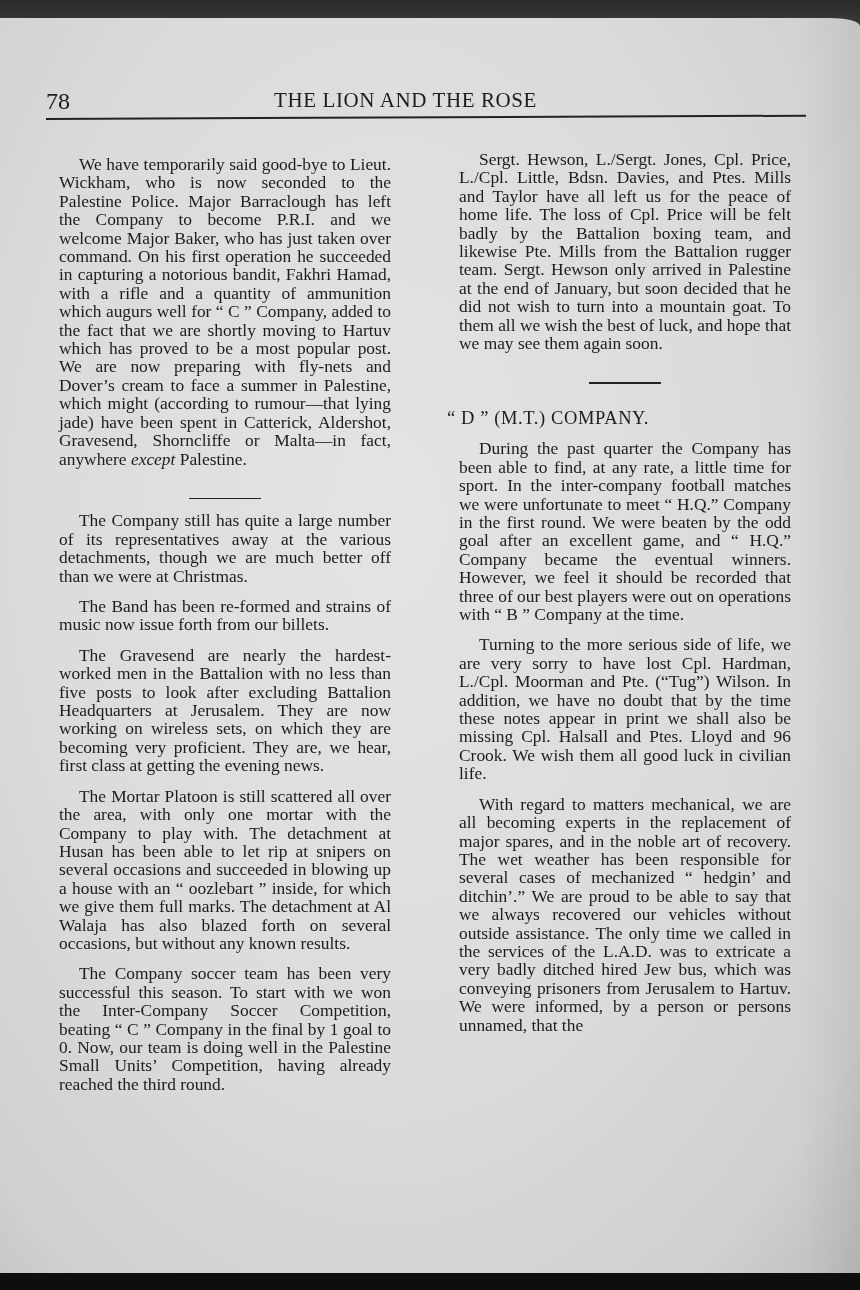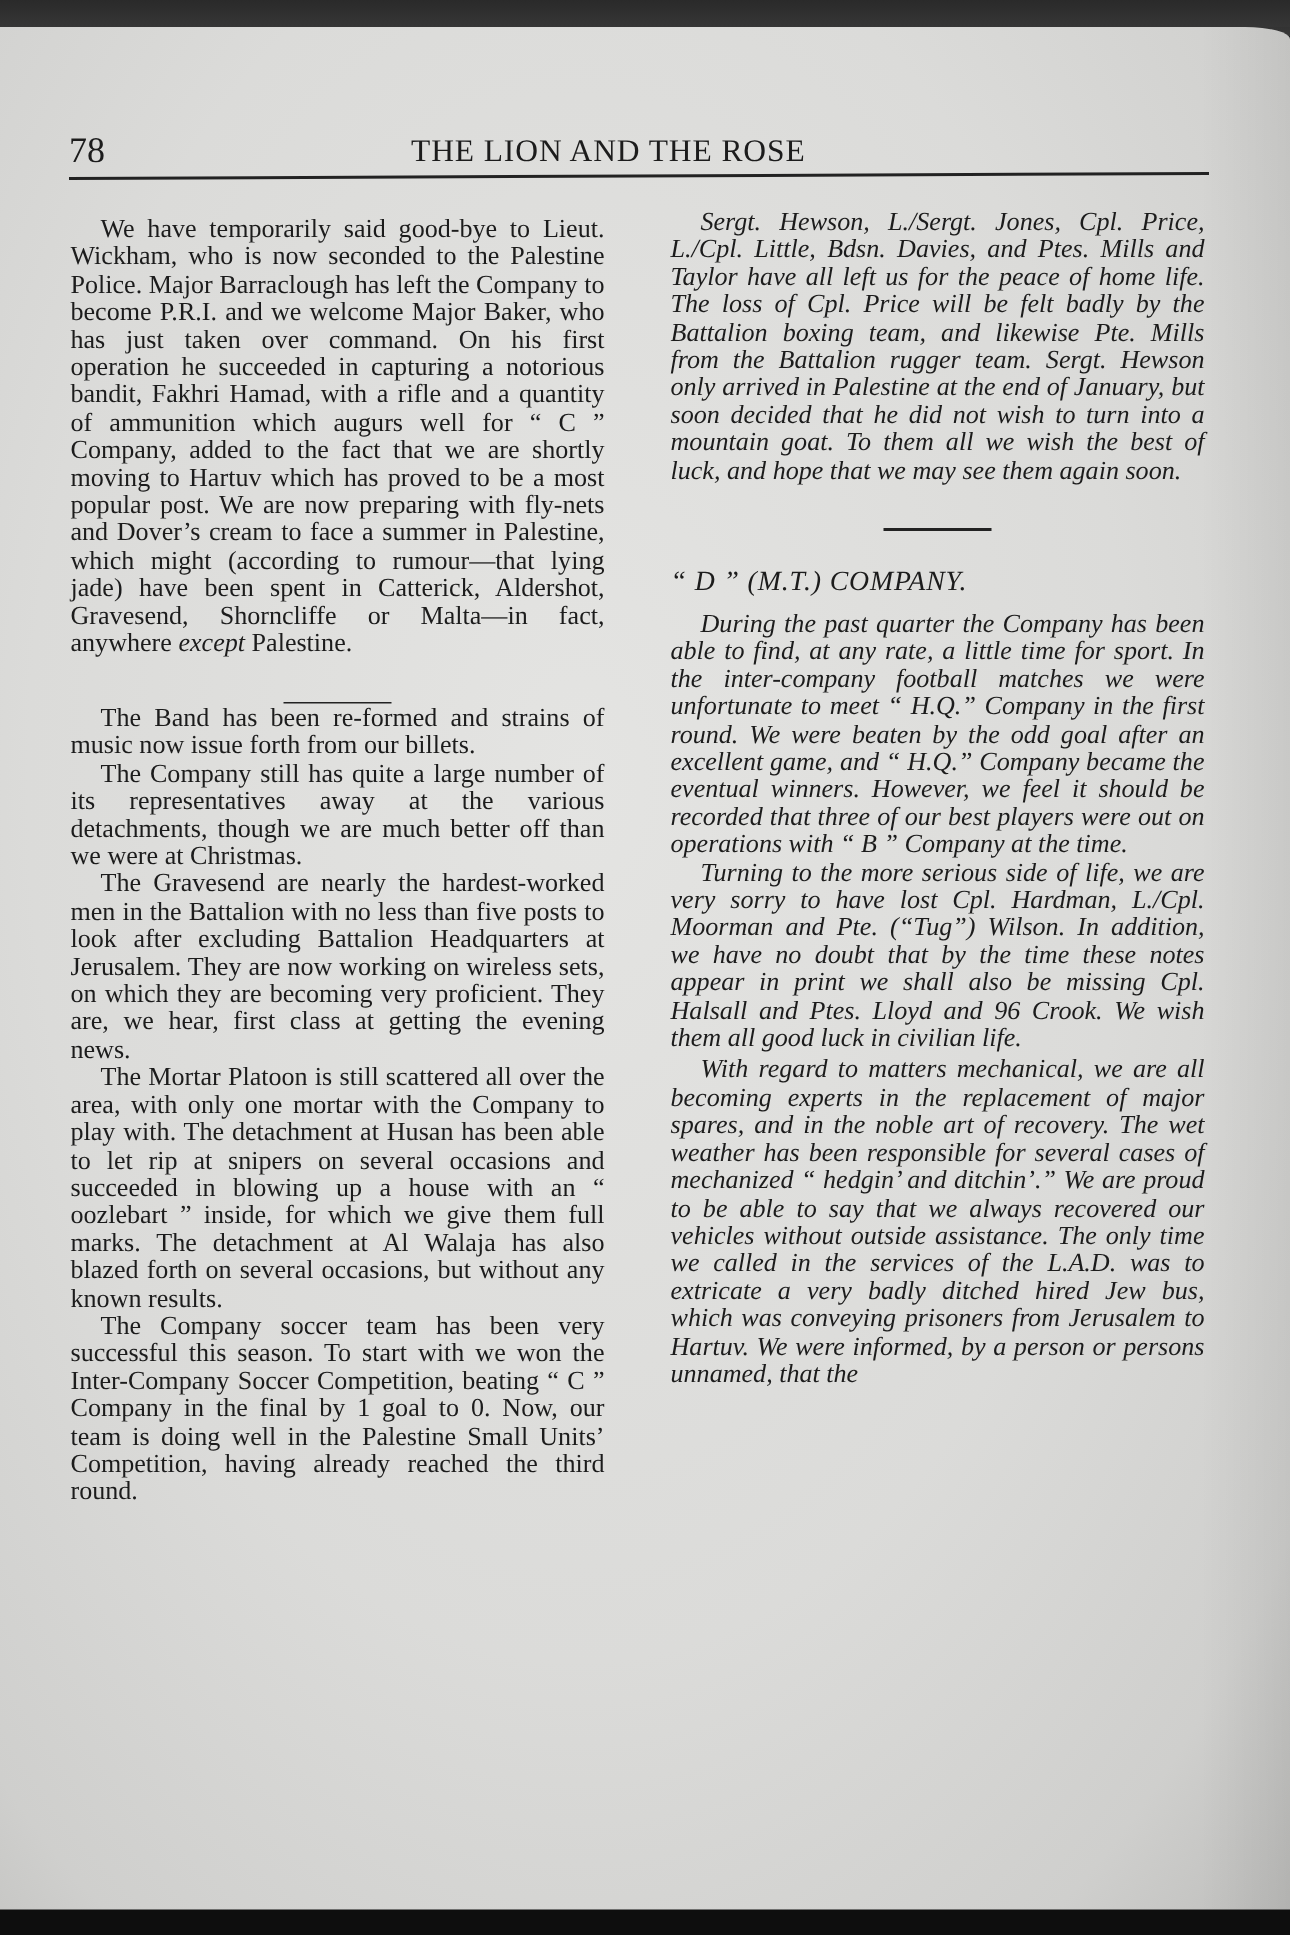--- a/index.html
+++ b/index.html
@@ -38,22 +38,22 @@
   .head-rule {
     position: absolute; left: 46px; top: 118px; width: 760px; height: 2px; background: #222;
     transform: rotate(-0.25deg); transform-origin: left center;
   }
   .col {
     position: absolute; top: 143px; width: 356px;
     font-size: 17.4px; line-height: 18.4px;
     text-align: justify; hyphens: none;
   }
   .col-left { left: 47px; }
-  .col-right { left: 447px; top: 138px; font-style: italic; }
-  .col p { margin: 0; text-indent: 20px; }
+  .col-right { left: 447px; top: 138px; }
+  .col p { margin: 12px; text-indent: 20px; }
   .col p.gap { margin-top: 3px; }
   .sep {
     width: 72px; height: 1.5px; background: #222; margin: 30px auto 0 auto;
   }
   .section-title {
     text-align: left; font-size: 18.5px; letter-spacing: 0.6px; margin: 25px 0 9px 0; text-indent: 0;
   }
   em { font-style: italic; }
 </style>
 </head>
@@ -65,22 +65,22 @@
 
 <div class="running-head">
   <span class="page-number">78</span>
   <span class="journal-title">THE LION AND THE ROSE</span>
 </div>
 <div class="head-rule"></div>
 
 <div class="col col-left">
   <p><span>We have temporarily said good-bye to Lieut. Wickham, who is now seconded to the Palestine Police. Major Barraclough has left the Company to become P.R.I. and we welcome Major Baker, who has just taken over command. On his first operation he succeeded in capturing a notorious bandit, Fakhri Hamad, with a rifle and a quantity of ammunition which augurs well for “ C ” Company, added to the fact that we are shortly moving to Hartuv which has proved to be a most popular post. We are now preparing with fly-nets and Dover’s cream to face a summer in Palestine, which might (according to rumour—that lying jade) have been spent in Catterick, Aldershot, Gravesend, Shorncliffe or Malta—in fact, anywhere </span><em>except</em><span> Palestine.</span></p>
   <div class="sep"></div>
+  <p>The Company still has quite a large number of its representatives away at the various detachments, though we are much better off than we were at Christmas.</p>
   <p>The Band has been re-formed and strains of music now issue forth from our billets.</p>
-  <p>The Company still has quite a large number of its representatives away at the various detachments, though we are much better off than we were at Christmas.</p>
   <p>The Gravesend are nearly the hardest-worked men in the Battalion with no less than five posts to look after excluding Battalion Headquarters at Jerusalem. They are now working on wireless sets, on which they are becoming very proficient. They are, we hear, first class at getting the evening news.</p>
   <p>The Mortar Platoon is still scattered all over the area, with only one mortar with the Company to play with. The detachment at Husan has been able to let rip at snipers on several occasions and succeeded in blowing up a house with an “ oozlebart ” inside, for which we give them full marks. The detachment at Al Walaja has also blazed forth on several occasions, but without any known results.</p>
   <p>The Company soccer team has been very successful this season. To start with we won the Inter-Company Soccer Competition, beating “ C ” Company in the final by 1 goal to 0. Now, our team is doing well in the Palestine Small Units’ Competition, having already reached the third round.</p>
 </div>
 
 <div class="col col-right">
   <p>Sergt. Hewson, L./Sergt. Jones, Cpl. Price, L./Cpl. Little, Bdsn. Davies, and Ptes. Mills and Taylor have all left us for the peace of home life. The loss of Cpl. Price will be felt badly by the Battalion boxing team, and likewise Pte. Mills from the Battalion rugger team. Sergt. Hewson only arrived in Palestine at the end of January, but soon decided that he did not wish to turn into a mountain goat. To them all we wish the best of luck, and hope that we may see them again soon.</p>
   <div class="sep"></div>
   <div class="section-title">“ D ” (M.T.) COMPANY.</div>
   <p>During the past quarter the Company has been able to find, at any rate, a little time for sport. In the inter-company football matches we were unfortunate to meet “ H.Q.” Company in the first round. We were beaten by the odd goal after an excellent game, and “ H.Q.” Company became the eventual winners. However, we feel it should be recorded that three of our best players were out on operations with “ B ” Company at the time.</p>

